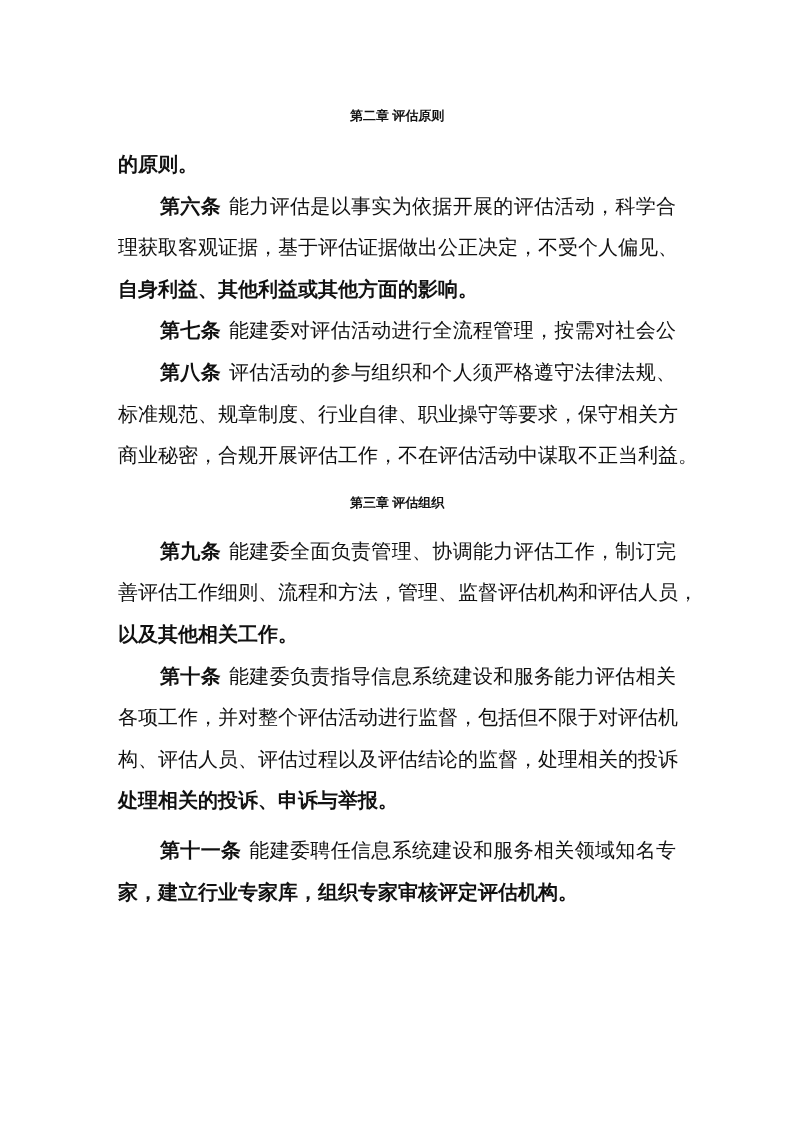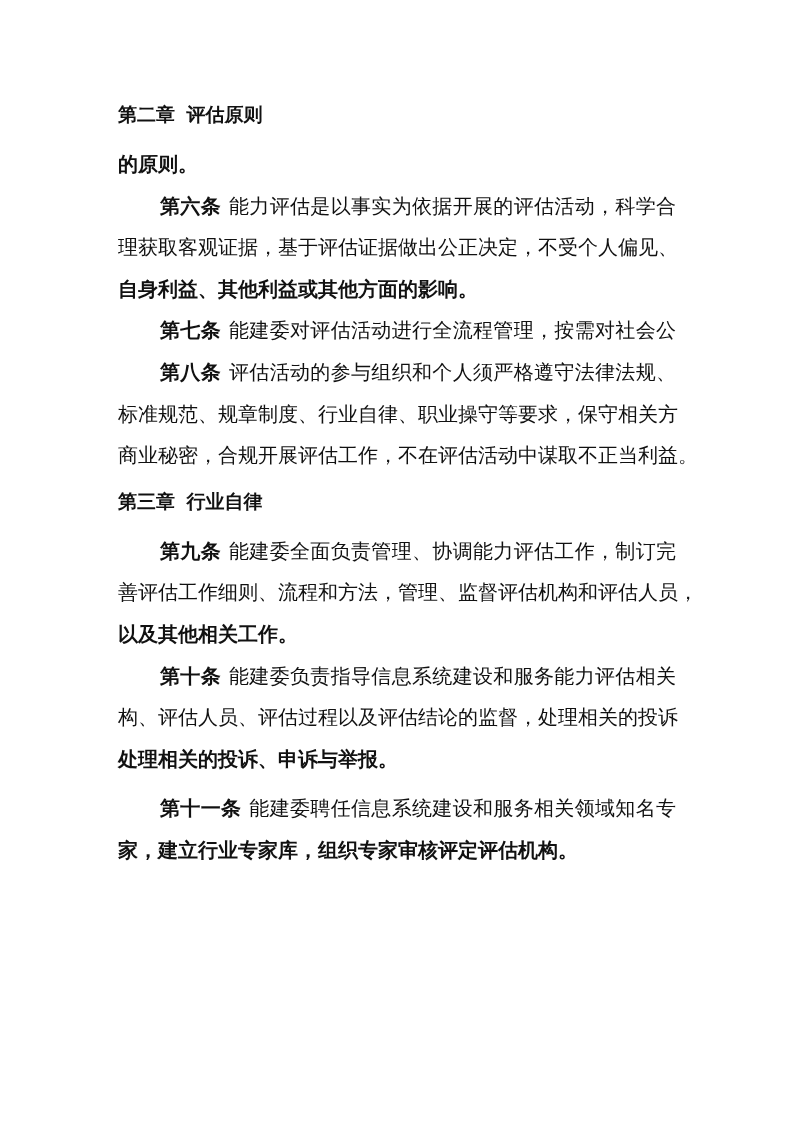--- a/index.html
+++ b/index.html
@@ -1,20 +1,20 @@
 <!DOCTYPE html>
 <html><head>
 <meta charset="utf-8">
 <style>
   html, body { margin: 0; padding: 0; background: #ffffff; }
   body { width: 793px; height: 1122px; position: relative; overflow: hidden;
          font-family: "DejaVu Serif", "Liberation Serif", serif; color: #111; }
   .page { position: absolute; left: 118px; top: 96px; width: 558px; }
-  .chapter { text-align: left; font-family: Liberation Mono, monospace;
-             font-weight: bold; font-size: 19px; height: 40px; line-height: 40px; margin-bottom: 8px; }
+  .chapter { text-align: center; font-family: Liberation Serif, serif;
+             font-weight: bold; font-size: 13px; height: 40px; line-height: 40px; margin-bottom: 8px; }
   .chapter.second { margin-top: 6px; }
   .article { font-size: 20px; line-height: 41.6px; margin: 0; }
   .line { display: block; white-space: nowrap; text-align: justify; text-align-last: justify; height: 41.6px; }
   .line.last { text-align-last: left; font-weight: bold; }
   .line.first { padding-left: 42px; }
   .label { font-family: "DejaVu Sans", "Liberation Sans", sans-serif; font-weight: bold; margin-right: 8px; }
   .gap { height: 8px; }
 </style>
 </head>
 <body>
@@ -36,30 +36,31 @@
   <div class="article">
     <span class="line first"><span class="label">第七条</span><span>能建委对评估活动进行全流程管理，按需对社会公</span></span>
   </div>
 
   <div class="article">
     <span class="line first"><span class="label">第八条</span><span>评估活动的参与组织和个人须严格遵守法律法规、</span></span>
     <span class="line">标准规范、规章制度、行业自律、职业操守等要求，保守相关方</span>
     <span class="line">商业秘密，合规开展评估工作，不在评估活动中谋取不正当利益。</span>
   </div>
 
-  <div class="chapter second">第三章  行业自律</div>
+  <div class="chapter second">第三章  评估组织</div>
 
   <div class="article">
     <span class="line first"><span class="label">第九条</span><span>能建委全面负责管理、协调能力评估工作，制订完</span></span>
     <span class="line">善评估工作细则、流程和方法，管理、监督评估机构和评估人员，</span>
     <span class="line last">以及其他相关工作。</span>
   </div>
 
   <div class="article">
     <span class="line first"><span class="label">第十条</span><span>能建委负责指导信息系统建设和服务能力评估相关</span></span>
+    <span class="line">各项工作，并对整个评估活动进行监督，包括但不限于对评估机</span>
     <span class="line">构、评估人员、评估过程以及评估结论的监督，处理相关的投诉</span>
     <span class="line last">处理相关的投诉、申诉与举报。</span>
   </div>
 
   <div class="gap"></div>
 
   <div class="article">
     <span class="line first"><span class="label">第十一条</span><span>能建委聘任信息系统建设和服务相关领域知名专</span></span>
     <span class="line last">家，建立行业专家库，组织专家审核评定评估机构。</span>
   </div>

